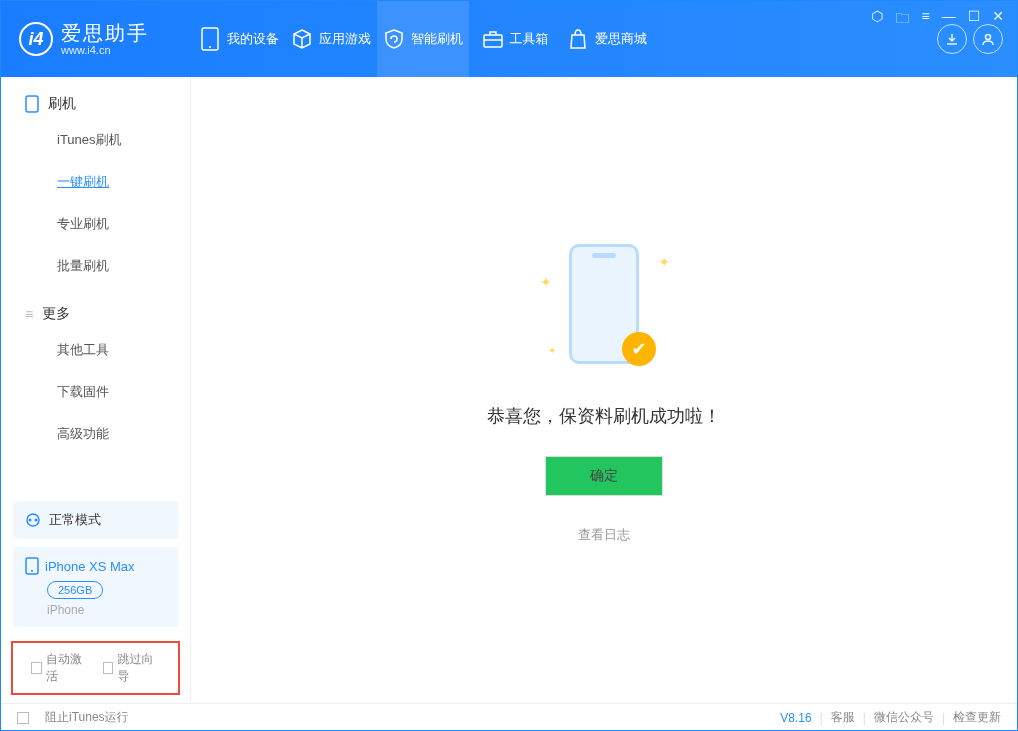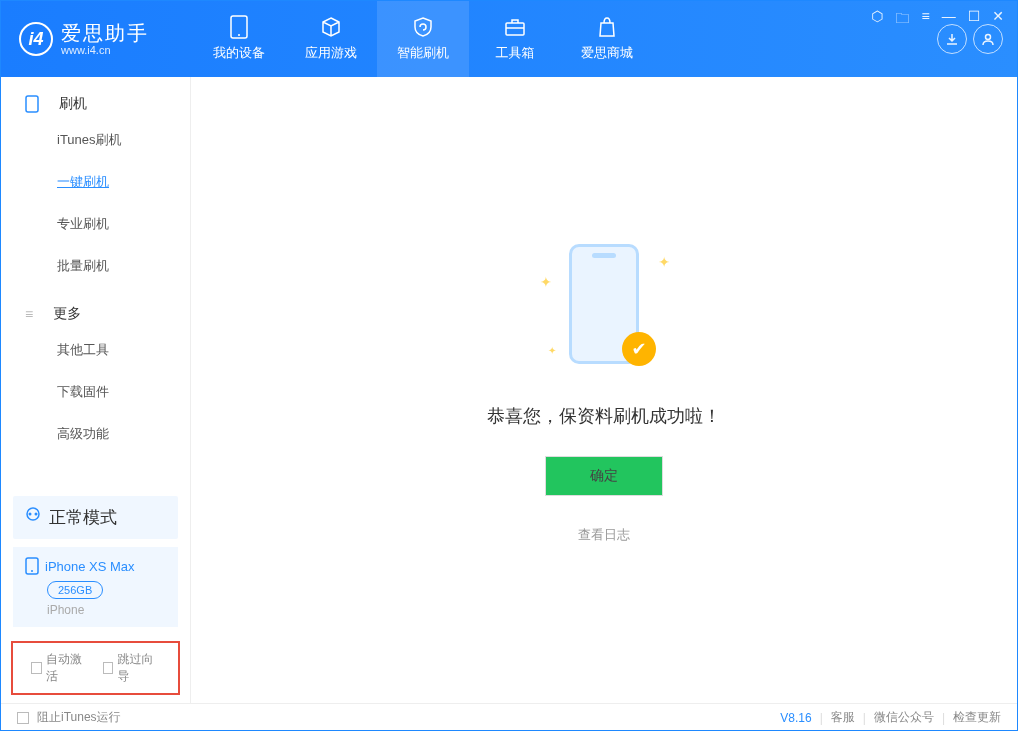--- a/index.html
+++ b/index.html
@@ -6,58 +6,58 @@
 body { background: #fff; width: 1018px; height: 731px; border: 1px solid #1e88ff; overflow: hidden; }
 
 .header { height: 76px; background: linear-gradient(to right, #1a7dff, #2a8eff); display: flex; align-items: center; padding: 0 14px 0 18px; color: #fff; }
 .logo-area { display: flex; align-items: center; gap: 8px; margin-right: 44px; }
 .logo-icon { width: 34px; height: 34px; border: 2px solid #fff; border-radius: 50%; display: flex; align-items: center; justify-content: center; font-weight: bold; font-style: italic; font-size: 18px; }
 .logo-text { display: flex; flex-direction: column; line-height: 1.1; }
 .logo-title { font-size: 20px; font-weight: 500; letter-spacing: 2px; }
 .logo-sub { font-size: 11px; opacity: 0.85; }
 
 .nav { display: flex; height: 100%; }
-.nav-item { width: 92px; display: flex; flex-direction: column; align-items: center; justify-content: center; gap: 6px; font-size: 13px; cursor: pointer; position: relative; }
+.nav-item { width: 92px; display: flex; flex-direction: row; align-items: center; justify-content: center; gap: 6px; font-size: 13px; cursor: pointer; position: relative; }
 .nav-item.active { background: rgba(255,255,255,0.12); }
 .nav-icon { width: 22px; height: 22px; display: flex; align-items: center; justify-content: center; }
 
 .header-right { margin-left: auto; display: flex; align-items: center; gap: 6px; }
 .hr-top { position: absolute; top: 8px; right: 14px; display: flex; gap: 12px; }
 .hr-top span, .hr-circle { cursor: pointer; color: #fff; font-size: 14px; opacity: 0.9; }
 .hr-circle { width: 30px; height: 30px; border: 1.5px solid rgba(255,255,255,0.8); border-radius: 50%; display: flex; align-items: center; justify-content: center; }
 
 .body-area { display: flex; height: 626px; }
 .sidebar { width: 190px; border-right: 1px solid #eee; display: flex; flex-direction: column; }
-.side-section { padding: 18px 0 6px 24px; font-size: 14px; color: #333; display: flex; align-items: center; gap: 20px; }
+.side-section { padding: 18px 0 6px 24px; font-size: 14px; color: #333; display: flex; align-items: center; gap: 9px; }
 .side-item { padding: 12px 0 12px 56px; font-size: 13px; color: #555; cursor: pointer; }
 .side-item.active { color: #2a8eff; text-decoration: underline; }
 .side-spacer { flex: 1; }
 
-.mode-box { margin: 8px 12px; background: #f0f7ff; padding: 10px 12px; font-size: 17px; color: #333; display: flex; gap: 8px; border-radius: 2px; }
+.mode-box { margin: 8px 12px; background: #f0f7ff; padding: 10px 12px; font-size: 13px; color: #333; display: flex; align-items: center; gap: 8px; border-radius: 2px; }
 .device-box { margin: 0 12px 8px; background: #f0f7ff; padding: 10px 12px; font-size: 13px; }
 .device-name { color: #2a8eff; font-weight: 500; display: flex; align-items: center; gap: 6px; }
 .device-cap { display: inline-block; margin: 6px 0 4px 22px; padding: 2px 10px; border: 1px solid #2a8eff; border-radius: 10px; font-size: 11px; color: #2a8eff; }
 .device-type { color: #aaa; font-size: 12px; margin-left: 22px; }
 
 .opts-row { margin: 6px 10px 8px; padding: 8px 18px; border: 2px solid #e74c3c; display: flex; gap: 14px; font-size: 12px; color: #888; }
 .opts-row label { display: flex; align-items: center; gap: 4px; cursor: pointer; }
 .chk { width: 12px; height: 12px; border: 1px solid #bbb; display: inline-block; }
 
 .main { flex: 1; display: flex; flex-direction: column; align-items: center; justify-content: center; }
 .phone-ill { position: relative; width: 140px; height: 140px; margin-bottom: 28px; }
 .phone { width: 70px; height: 120px; border: 3px solid #b8dcff; border-radius: 10px; background: #eaf4ff; position: absolute; left: 35px; top: 8px; }
 .phone::before { content: ""; position: absolute; top: 6px; left: 50%; transform: translateX(-50%); width: 24px; height: 5px; background: #b8dcff; border-radius: 3px; }
 .badge { position: absolute; right: 18px; bottom: 10px; width: 34px; height: 34px; background: #ffb400; border-radius: 50%; display: flex; align-items: center; justify-content: center; color: #fff; font-size: 18px; }
 .sparkle { position: absolute; color: #ffd966; font-size: 14px; }
 .msg { font-size: 18px; color: #333; margin-bottom: 28px; }
 .btn { padding: 10px 44px; border: 1px solid #ddd; background: #22c55e; font-size: 14px; color: #444; cursor: pointer; margin-bottom: 18px; }
 .log-link { font-size: 13px; color: #999; cursor: pointer; margin-top: 12px; }
 
 .footer { height: 28px; border-top: 1px solid #eee; display: flex; align-items: center; padding: 0 16px; font-size: 12px; color: #888; }
-.footer label { display: flex; align-items: center; gap: 8px; cursor: pointer; }
+.footer label { display: flex; align-items: center; gap: 16px; cursor: pointer; }
 .footer-right { margin-left: auto; display: flex; align-items: center; gap: 8px; }
 .footer-right span { cursor: pointer; }
 .ver { color: #2a8eff; }
 .sep { color: #ddd; }
 </style>
 </head>
 <body>
 
 <div class="header">
   <div class="logo-area">

